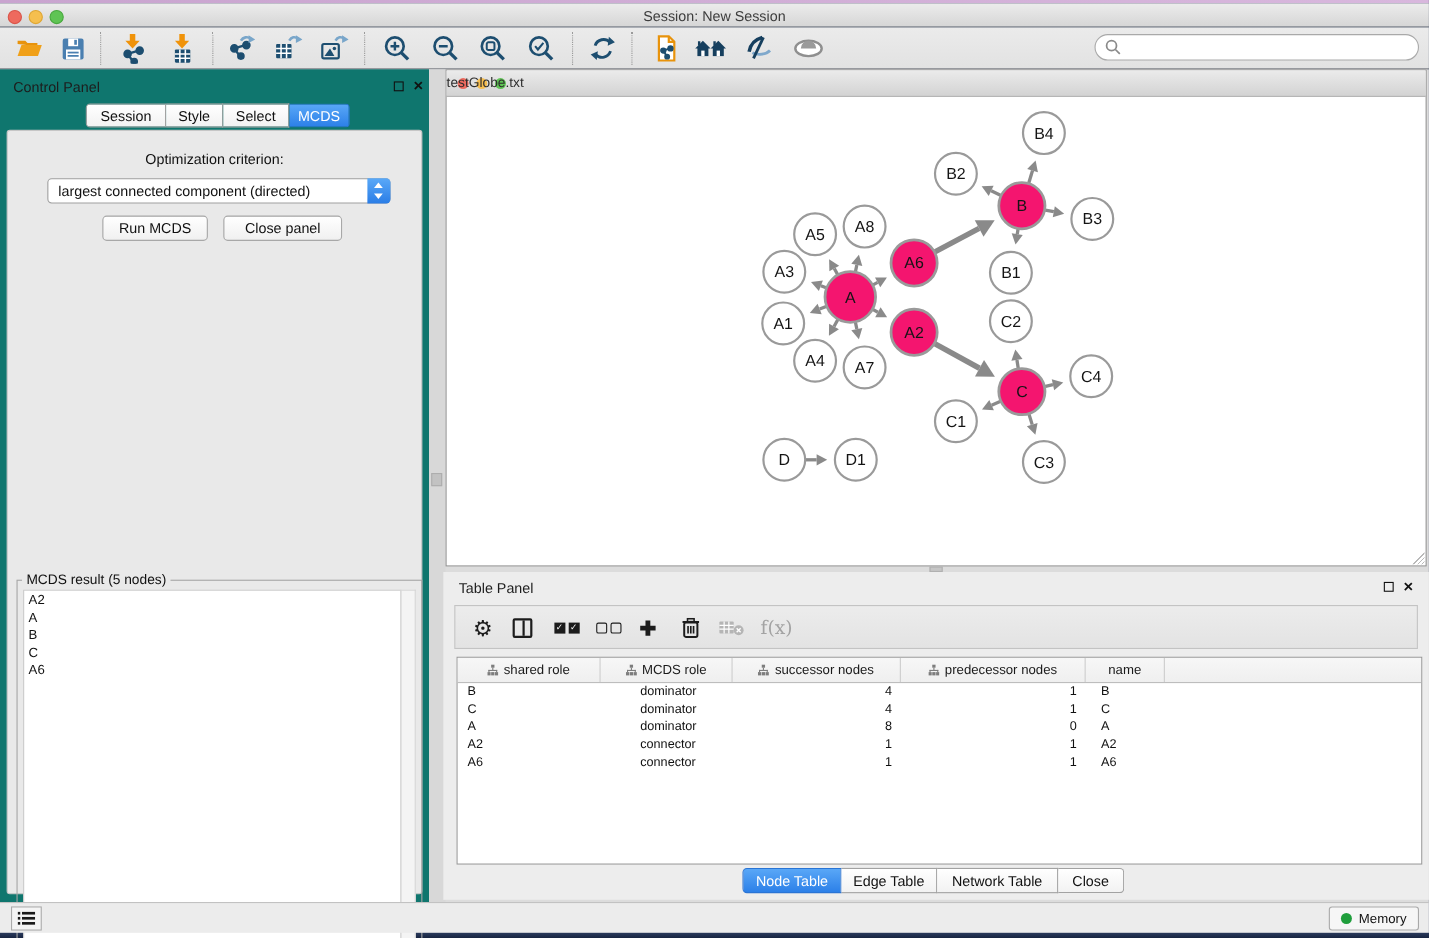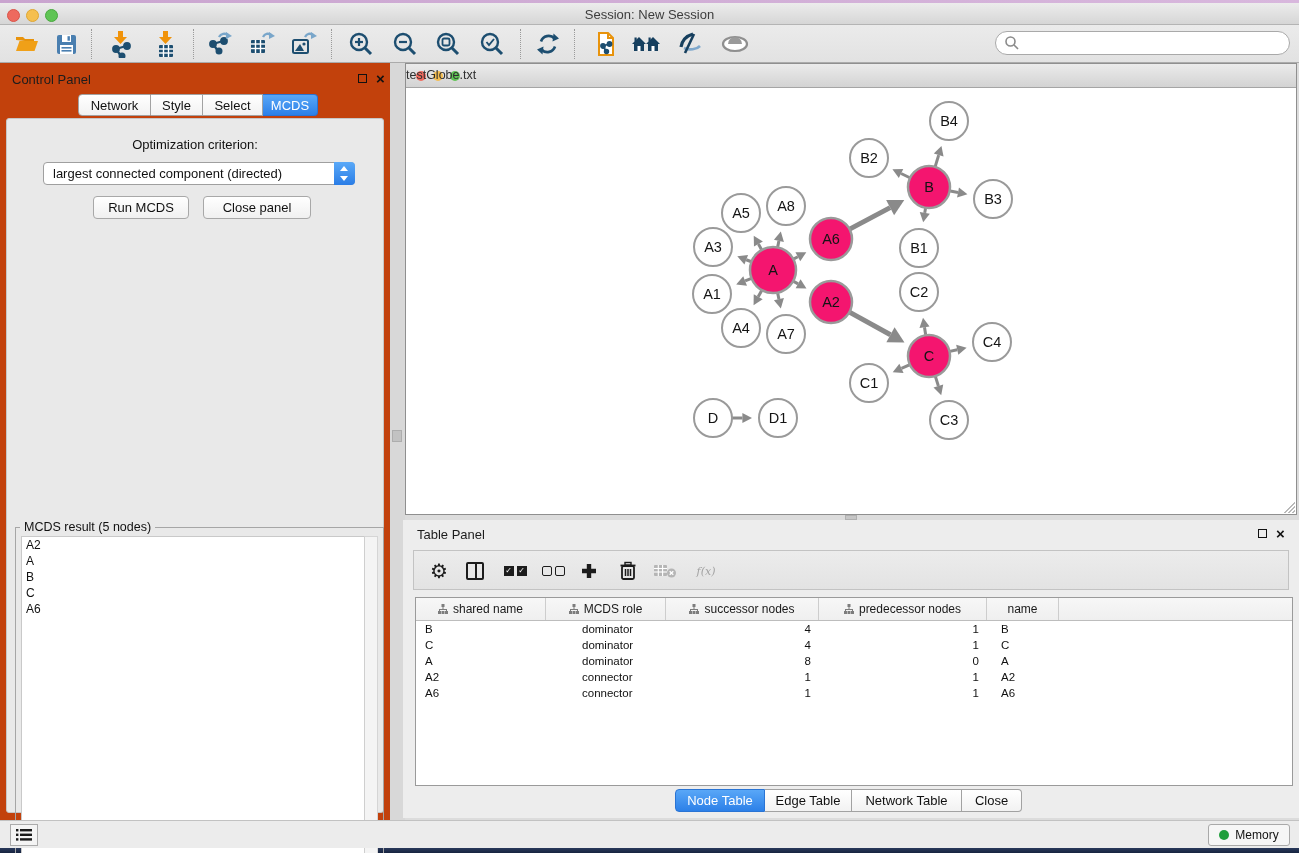--- a/index.html
+++ b/index.html
@@ -31,21 +31,21 @@
     border-left:1px dotted #9a9a9a; }
   #search-box { position:absolute; left:995px; top:6px; width:295px; height:24px;
     background:#fff; border:1px solid #a9a9a9; border-radius:12px;
     display:flex; align-items:center; padding-left:8px; }
   #search-input { border:none; outline:none; flex:1; font-size:12px;
     background:transparent; font-family:"Liberation Sans",sans-serif; }
 
   #content-bg { left:0; top:63px; width:1299px; height:757px; background:#dcdcdc; }
 
   
-  #control-panel { left:0; top:63px; width:390px; height:757px; background:#c2410c; }
+  #control-panel { left:0; top:63px; width:390px; height:757px; background:#0f766e; }
   #cp-title { position:absolute; left:12px; top:9px; font-size:13px; color:#1d1d1d; }
   .panel-fab { position:absolute; top:8px; font-size:13px; color:#111; cursor:default; }
   .sq-icon { display:inline-block; width:9px; height:9px; border:1.5px solid #111; }
   .x-icon { font-weight:bold; font-size:15px; line-height:9px; color:#111; }
 
   .seg-group { position:absolute; display:flex; }
   .seg { height:22px; background:linear-gradient(180deg,#ffffff,#f2f2f2);
     border:1px solid #a2a2a2; border-left:none; font-size:13px; color:#111;
     display:flex; align-items:center; justify-content:center; }
   .seg:first-child { border-left:1px solid #a2a2a2;
@@ -111,21 +111,21 @@
 
   
   #table-panel { left:403px; top:520px; width:896px; height:298px; background:#ededed; }
   #tp-title { position:absolute; left:14px; top:7px; font-size:13px; color:#1d1d1d; }
   #tp-toolbar { position:absolute; left:10px; top:30px; width:876px; height:40px;
     background:linear-gradient(180deg,#ececec,#e3e3e3);
     border:1px solid #c3c3c3; }
   .tpbtn { position:absolute; top:5px; width:30px; height:30px; display:flex;
     align-items:center; justify-content:center; }
   .gear-glyph { font-size:20px; color:#1c1c1c; }
-  .fx { font-family:"DejaVu Serif",serif; font-style:italic; font-size:11px;
+  .fx { font-family:"DejaVu Serif",serif; font-size:17px;
     color:#a3a3a3; }
   .cbx-pair { display:flex; gap:3px; }
   .cbx { width:10px; height:10px; }
   .cbx.on { background:#1c1c1c; color:#fff; font-size:8px; line-height:10px;
     text-align:center; }
   .cbx.off { border:1.6px solid #1c1c1c; border-radius:2px; }
   .cols-glyph { width:18px; height:18px; border:2.2px solid #1c1c1c;
     border-radius:2px; position:relative; }
   .cols-glyph:before { content:""; position:absolute; left:6.5px; top:0;
     width:2.2px; height:14px; background:#1c1c1c; }
@@ -386,21 +386,21 @@
   </div>
 
   <div id="content-bg" class="abs"></div>
 
   <div id="control-panel" class="abs">
     <div id="cp-title">Control Panel</div>
     <span class="panel-fab" style="left:358px"><span class="sq-icon"></span></span>
     <span class="panel-fab x-icon" style="left:376px;top:11px">×</span>
 
     <div class="seg-group" style="left:78px; top:31px;">
-      <div class="seg" style="width:73px">Network</div>
+      <div class="seg" style="width:73px">Session</div>
       <div class="seg" style="width:52px">Style</div>
       <div class="seg" style="width:60px">Select</div>
       <div class="seg sel" style="width:55px">MCDS</div>
     </div>
 
     <div id="cp-content">
       <div id="criterion-select">
         <span id="criterion-value">largest connected component (directed)</span>
         <span id="criterion-stepper">
             <span class="chev up"></span>
@@ -679,21 +679,21 @@
                   <rect x="0" y="7" width="3" height="3"></rect>
                   <rect x="3.5" y="7" width="3" height="3"></rect>
                   <rect x="7" y="7" width="3" height="3"></rect>
                   <rect x="4.5" y="3" width="1" height="2.5"></rect>
                   <rect x="1" y="5" width="8" height="1"></rect>
                   <rect x="1" y="5" width="1" height="2"></rect>
                   <rect x="8" y="5" width="1" height="2"></rect>
                 </g>
               </svg>
             </span>
-            <span>shared name</span>
+            <span>shared role</span>
           </div>
           <div class="th" style="width: 120px;">
             <span>
               <svg width="10" height="11" viewBox="0 0 10 11">
                 <g fill="#7d7d7d">
                   <rect x="3.5" y="0" width="3" height="3"></rect>
                   <rect x="0" y="7" width="3" height="3"></rect>
                   <rect x="3.5" y="7" width="3" height="3"></rect>
                   <rect x="7" y="7" width="3" height="3"></rect>
                   <rect x="4.5" y="3" width="1" height="2.5"></rect>

